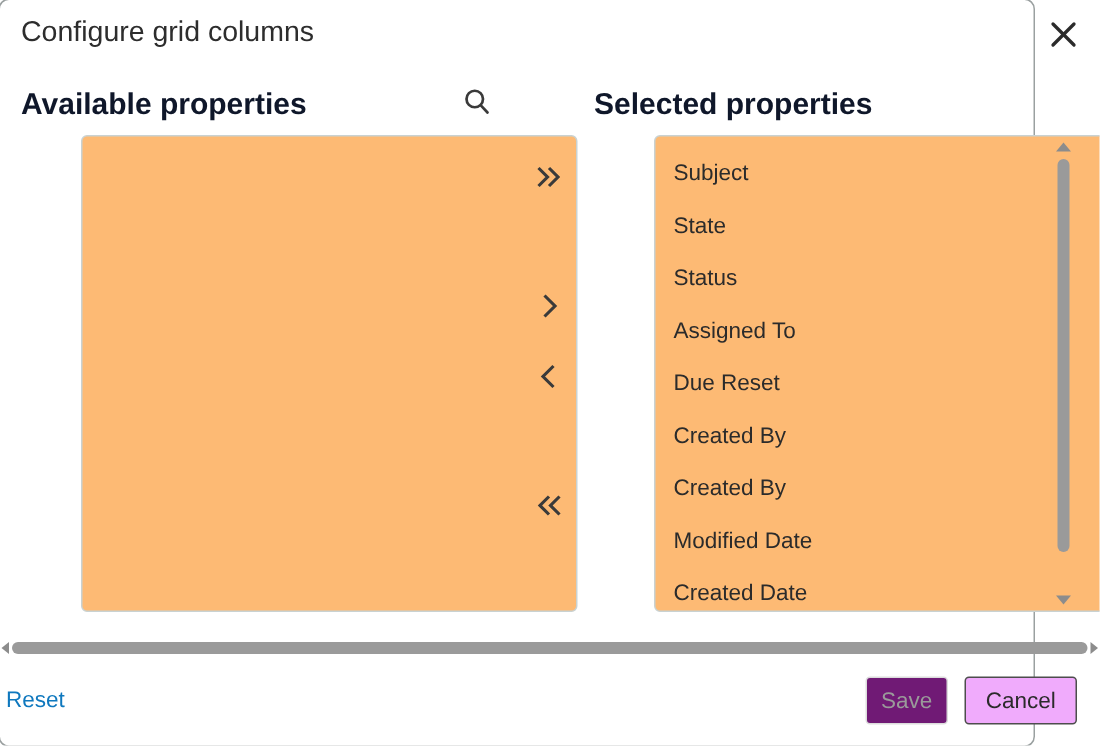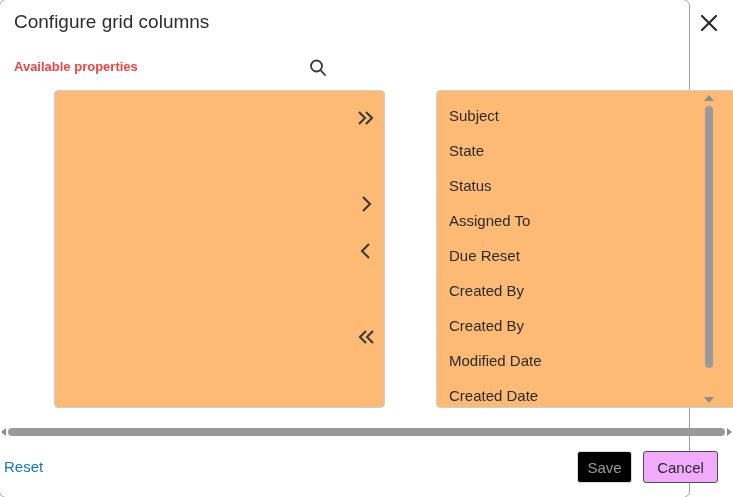--- a/index.html
+++ b/index.html
@@ -16,21 +16,21 @@
     font-size: 19px; font-weight: 400; color: #2d2d2d;
   }
 
   .close-btn {
     position: absolute; left: 696px; top: 10px; width: 26px; height: 26px;
     background: none; border: none; cursor: pointer;
     display: flex; align-items: center; justify-content: center;
   }
 
   .panel-label {
-    position: absolute; top: 59px; font-size: 13px; font-weight: 700; color: #ef4444;
+    position: absolute; top: 59px; font-size: 20px; font-weight: 700; color: #0f172a;
   }
   .label-available { left: 14px; }
   .label-selected  { left: 396px; }
 
   .search-btn {
     position: absolute; left: 305px; top: 55px; width: 26px; height: 26px;
     background: none; border: none; cursor: pointer;
     display: flex; align-items: center; justify-content: center;
   }
 
@@ -98,21 +98,21 @@
     font-size: 15px; color: #0f78be; text-decoration: none; cursor: pointer;
   }
 
   .btn {
     position: absolute; top: 451px; height: 32px;
     font-family: "Liberation Sans", sans-serif; font-size: 15px;
     border-radius: 3px; cursor: pointer;
   }
   .btn-save {
     left: 577px; width: 55px;
-    background: #000000; border: 1px solid #dcdcdc; color: #9a9a9a; cursor: default;
+    background: #701a75; border: 1px solid #dcdcdc; color: #9a9a9a; cursor: default;
   }
   .btn-cancel {
     left: 643px; width: 75px;
     background: #f0abfc; border: 1px solid #4d4d4d; color: #2b2b2b;
   }
 </style>
 </head>
 <body>
 
 <div class="dialog-frame">
@@ -132,20 +132,21 @@
 
   <button class="search-btn" aria-label="Search available properties">
     <span style="display:flex">
       <svg width="20" height="20" viewBox="0 0 20 20">
         <circle cx="8.5" cy="8" r="5.5" fill="none" stroke="#3a3a3a" stroke-width="1.8"></circle>
         <line x1="12.7" y1="12.4" x2="17" y2="17" stroke="#3a3a3a" stroke-width="1.8" stroke-linecap="round"></line>
       </svg>
     </span>
   </button>
 
+  <div class="panel-label label-selected">Selected properties</div>
 
   <div class="listbox listbox-available">
     
   </div>
 
   <button class="transfer-btn btn-move-all-right" aria-label="Move all right">
     <span style="display:flex">
       <svg width="22" height="20" viewBox="0 0 22 20">
         <polyline points="4,4 10,10 4,16" fill="none" stroke="#3a3a3a" stroke-width="2.1"></polyline>
         <polyline points="11,4 17,10 11,16" fill="none" stroke="#3a3a3a" stroke-width="2.1"></polyline>

